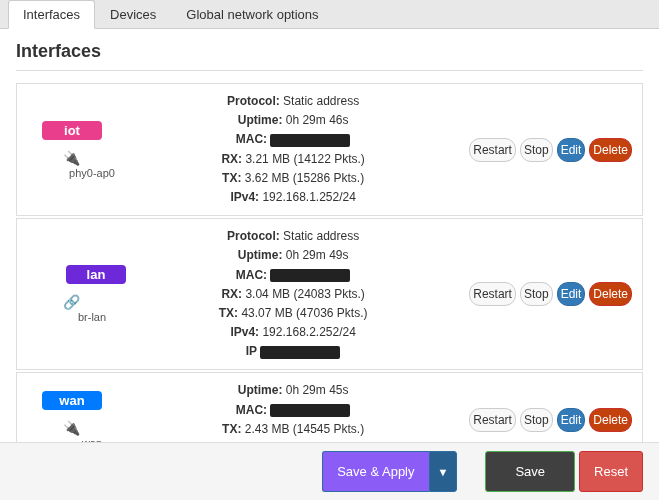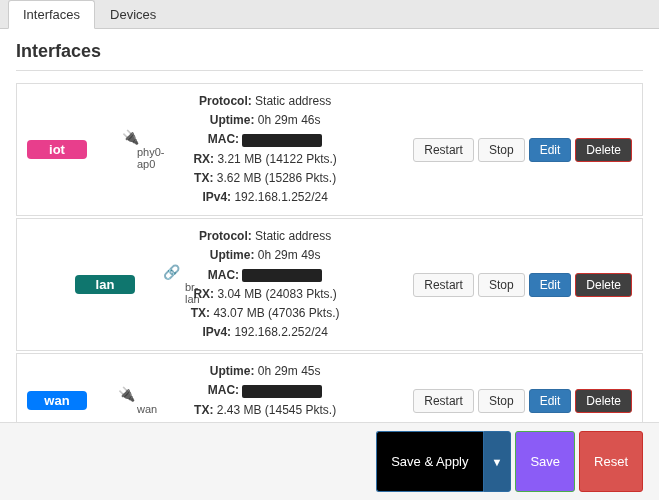--- a/index.html
+++ b/index.html
@@ -46,36 +46,37 @@
       align-items: center;
       border: 1px solid #ddd;
       background: #fff;
       padding: 8px 10px;
       gap: 10px;
     }
 
     .iface-badge-wrap {
       width: 90px;
       display: flex;
+      flex-direction: column;
       align-items: center;
       gap: 10px;
       flex-shrink: 0;
     }
 
     .iface-badge {
       border-radius: 4px;
       padding: 2px 10px;
       color: #fff;
       font-weight: bold;
       font-size: 13px;
       text-align: center;
       min-width: 60px;
     }
     .badge-pink { background: #e83e8c; }
-    .badge-green { background: #0f766e; margin-left: 48px; }
+    .badge-green { background: #6d28d9; margin-left: 48px; }
     .badge-blue { background: #007bff; }
 
     .iface-sub {
       font-size: 11px;
       color: #555;
       display: flex;
       flex-direction: column;
       align-items: center;
       gap: 1px;
     }
@@ -108,93 +109,95 @@
     }
 
     .iface-actions {
       display: flex;
       gap: 4px;
       align-items: center;
       flex-shrink: 0;
     }
 
     .btn {
-      padding: 4px 10px;
+      padding: 4px 3px;
       border: 1px solid #ccc;
-      border-radius: 3px;
+      border-radius: 11px;
       cursor: pointer;
       font-size: 12px;
       background: #f8f8f8;
       color: #333;
     }
     .btn-primary { background: #337ab7; color: #fff; border-color: #2e6da4; }
-    .btn-danger { background: #404040; color: #fff; border-color: #c9302c; }
+    .btn-danger { background: #c2410c; color: #fff; border-color: #c9302c; }
 
     .footer-bar {
       position: fixed;
       bottom: 0;
       left: 0;
       right: 0;
       background: #f5f5f5;
       border-top: 1px solid #ddd;
       padding: 8px 16px;
       display: flex;
       justify-content: flex-end;
       gap: 4px;
     }
 
     .btn-save-apply {
       display: flex;
       align-items: stretch;
     }
     .btn-save-apply .main {
-      padding: 22px 14px;
-      background: #000000;
+      padding: 12px 14px;
+      background: #8b5cf6;
       color: #fff;
       border: 1px solid #2e6da4;
       border-right: none;
       border-radius: 3px 0 0 3px;
       cursor: pointer;
       font-size: 13px;
     }
     .btn-save-apply .arrow {
       padding: 6px 8px;
       background: #286090;
       color: #fff;
       border: 1px solid #2e6da4;
       border-radius: 0 3px 3px 0;
       cursor: pointer;
       font-size: 11px;
     }
 
     .btn-save {
-      padding: 6px 14px;
-      background: #8b5cf6;
+      padding: 6px 29px;
+      background: #404040;
       color: #fff;
       border: 1px solid #4cae4c;
       border-radius: 3px;
       cursor: pointer;
       font-size: 13px;
+      margin-left: 24px;
     }
     .btn-reset {
       padding: 6px 14px;
       background: #d9534f;
       color: #fff;
       border: 1px solid #c9302c;
       border-radius: 3px;
       cursor: pointer;
       font-size: 13px;
     }
   </style>
 </head>
 <body>
 
 <div class="tabs-bar">
   <div class="tab active">Interfaces</div>
   <div class="tab">Devices</div>
+  <div class="tab">Global network options</div>
 </div>
 
 <div class="page-content">
   <div class="page-title">Interfaces</div>
 
   <div class="interface-list">
 
     <div class="interface-row">
       <div class="iface-badge-wrap">
         <div class="iface-badge badge-pink">iot</div>
@@ -231,20 +234,21 @@
           <span class="iface-sub-name">br-lan</span>
         </div>
       </div>
       <div class="iface-info">
         <div><span class="label">Protocol:</span> <span>Static address</span></div>
         <div><span class="label">Uptime:</span> <span>0h 29m 49s</span></div>
         <div><span class="label">MAC:</span> <span class="redacted">&nbsp;</span></div>
         <div><span class="label">RX:</span> <span>3.04 MB (24083 Pkts.)</span></div>
         <div><span class="label">TX:</span> <span>43.07 MB (47036 Pkts.)</span></div>
         <div><span class="label">IPv4:</span> <span>192.168.2.252/24</span></div>
+        <div><span class="label">IP</span> <span class="redacted">&nbsp;</span></div>
       </div>
       <div class="iface-actions">
         <button class="btn">Restart</button>
         <button class="btn">Stop</button>
         <button class="btn btn-primary">Edit</button>
         <button class="btn btn-danger">Delete</button>
       </div>
     </div>
 
     <div class="interface-row">

